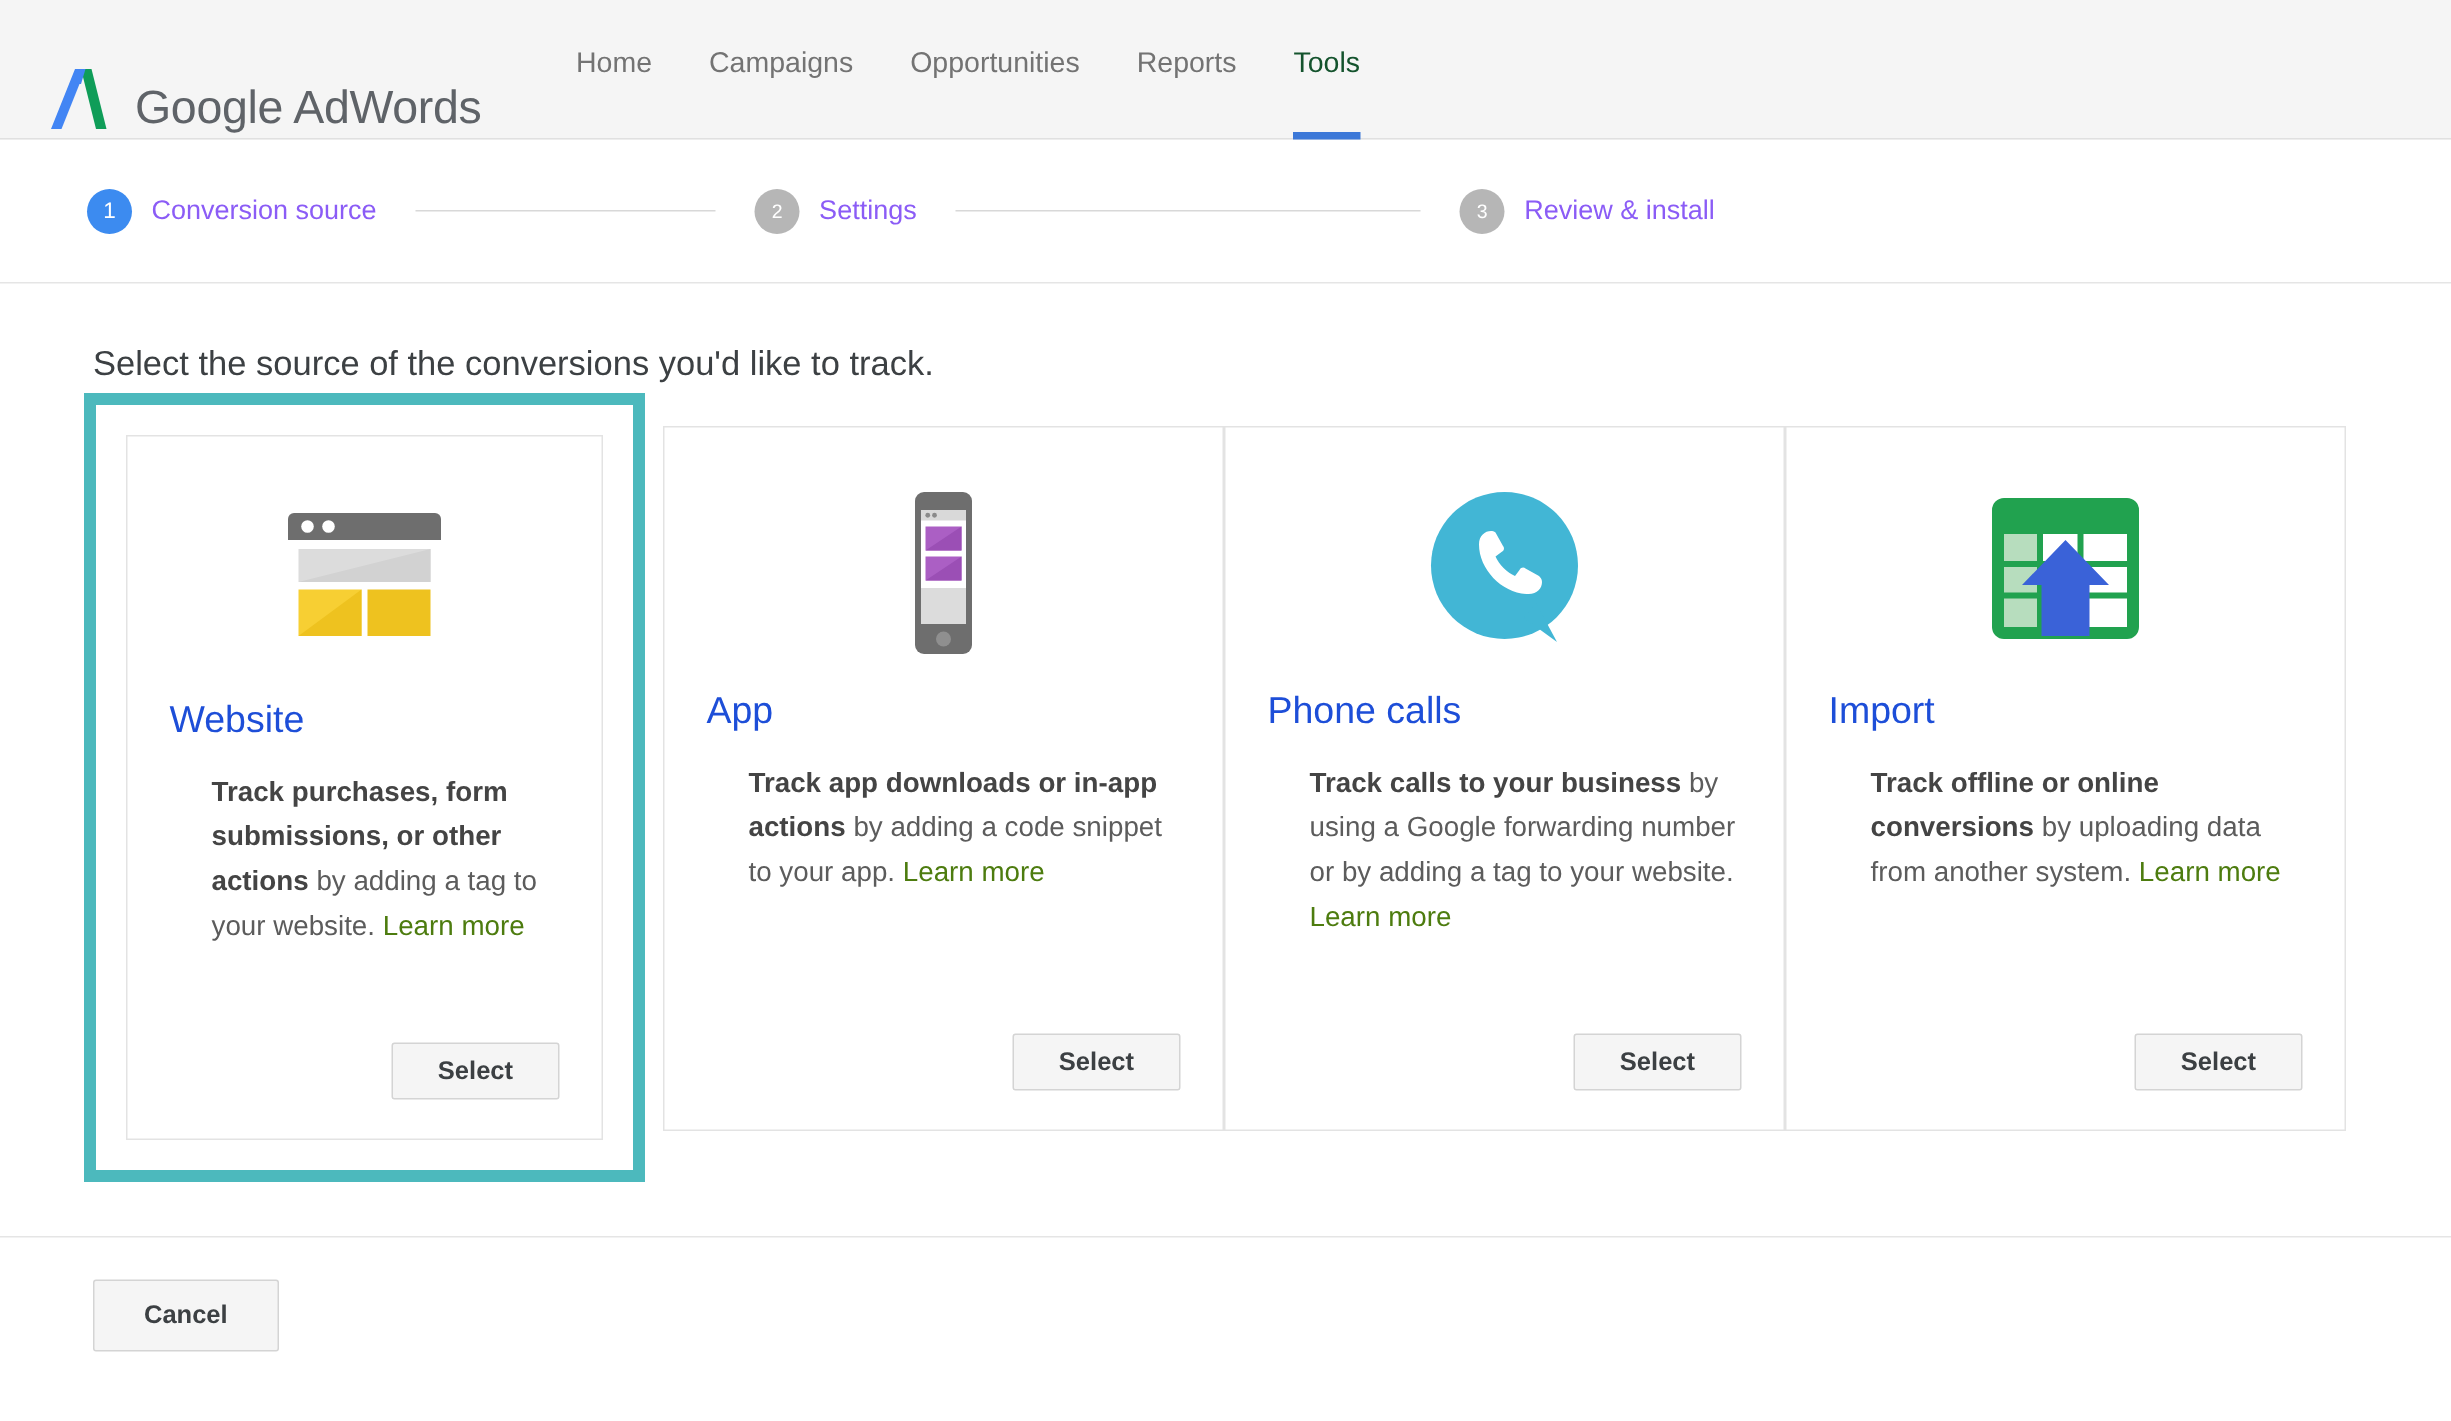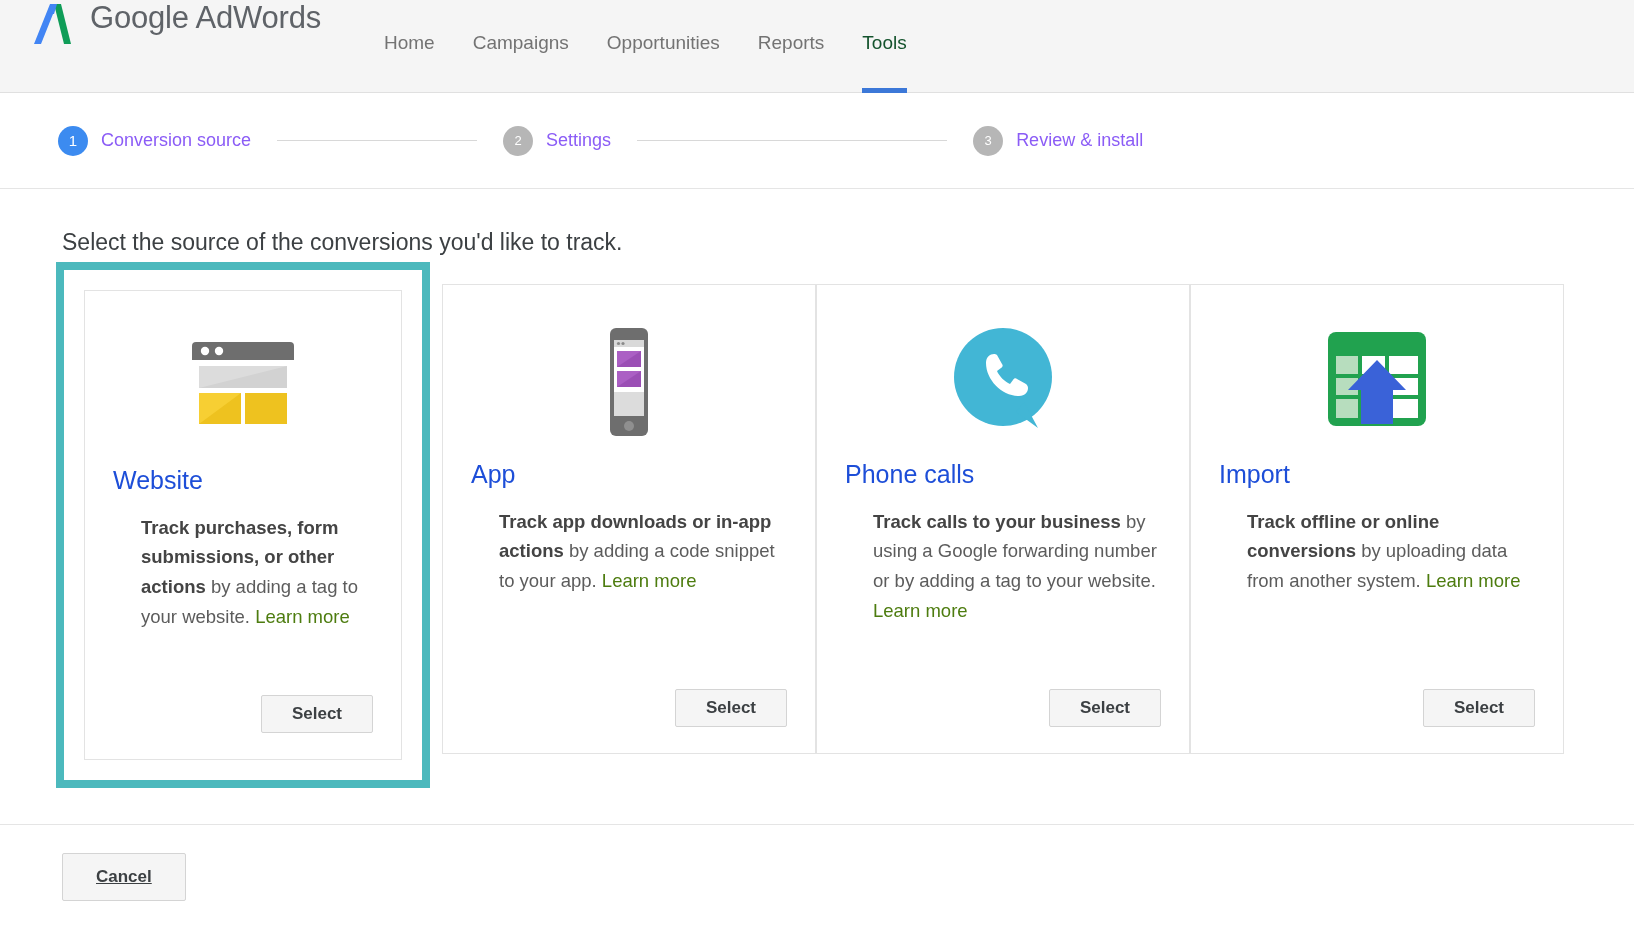--- a/index.html
+++ b/index.html
@@ -22,21 +22,21 @@
     background: #f5f5f5;
     border-bottom: 1px solid #e0e0e0;
     display: flex;
     align-items: flex-start;
     padding-left: 28px;
     box-sizing: border-box;
     position: relative;
   }
   #brand {
     display: flex;
-    align-items: flex-start;
+    align-items: flex-end;
     height: 90px;
     margin-right: 44px;
   }
   #logo-mark {
     width: 48px;
     height: 48px;
     position: relative;
     margin-right: 14px;
     overflow: hidden;
   }
@@ -201,21 +201,20 @@
   
   #bottom-divider {
     border-top: 1px solid #e5e5e5;
     margin-top: 36px;
   }
   #bottom-bar {
     padding: 28px 0 0 62px;
   }
   #cancel-button {
     padding: 13px 33px;
-    text-decoration: underline;
   }
 
   
   .icon-svg { display: block; }
 </style>
 </head>
 <body>
 
 <div id="topbar">
 

